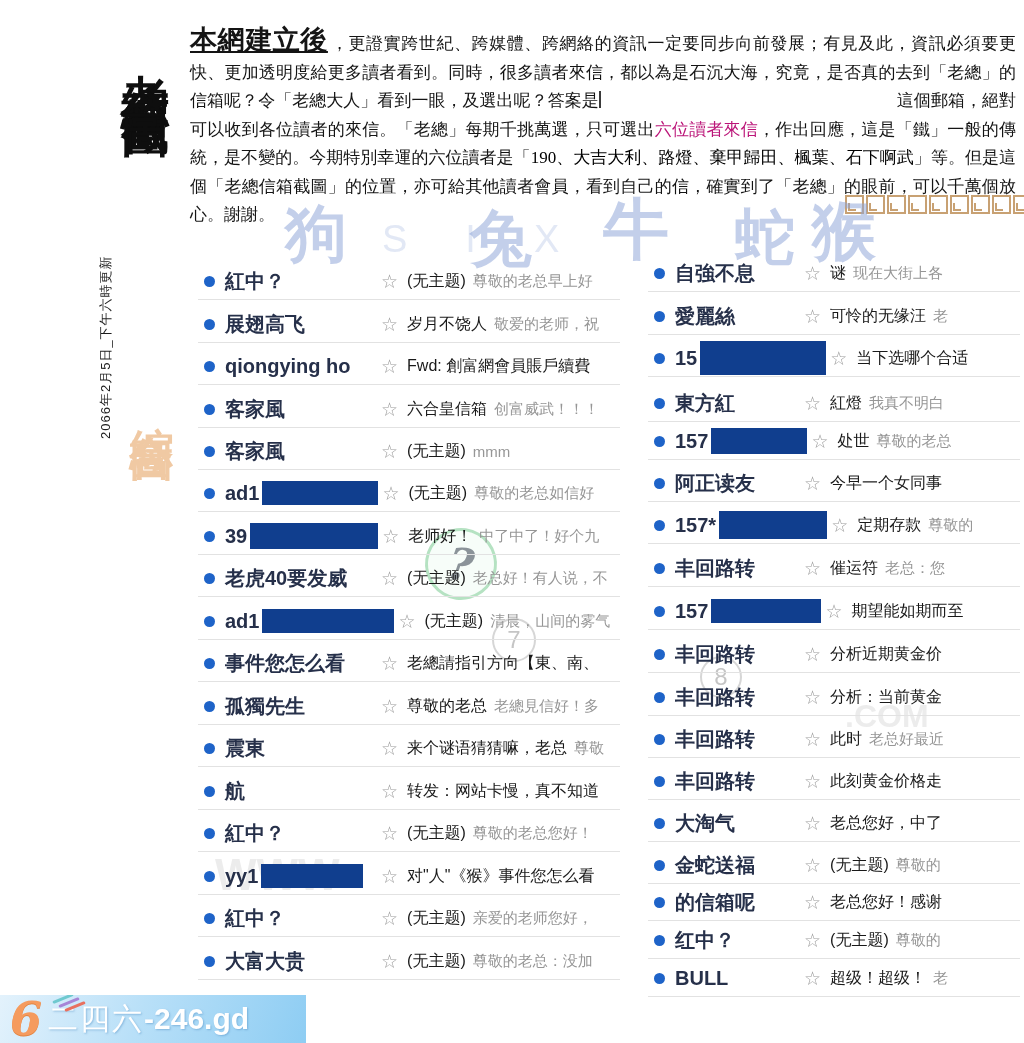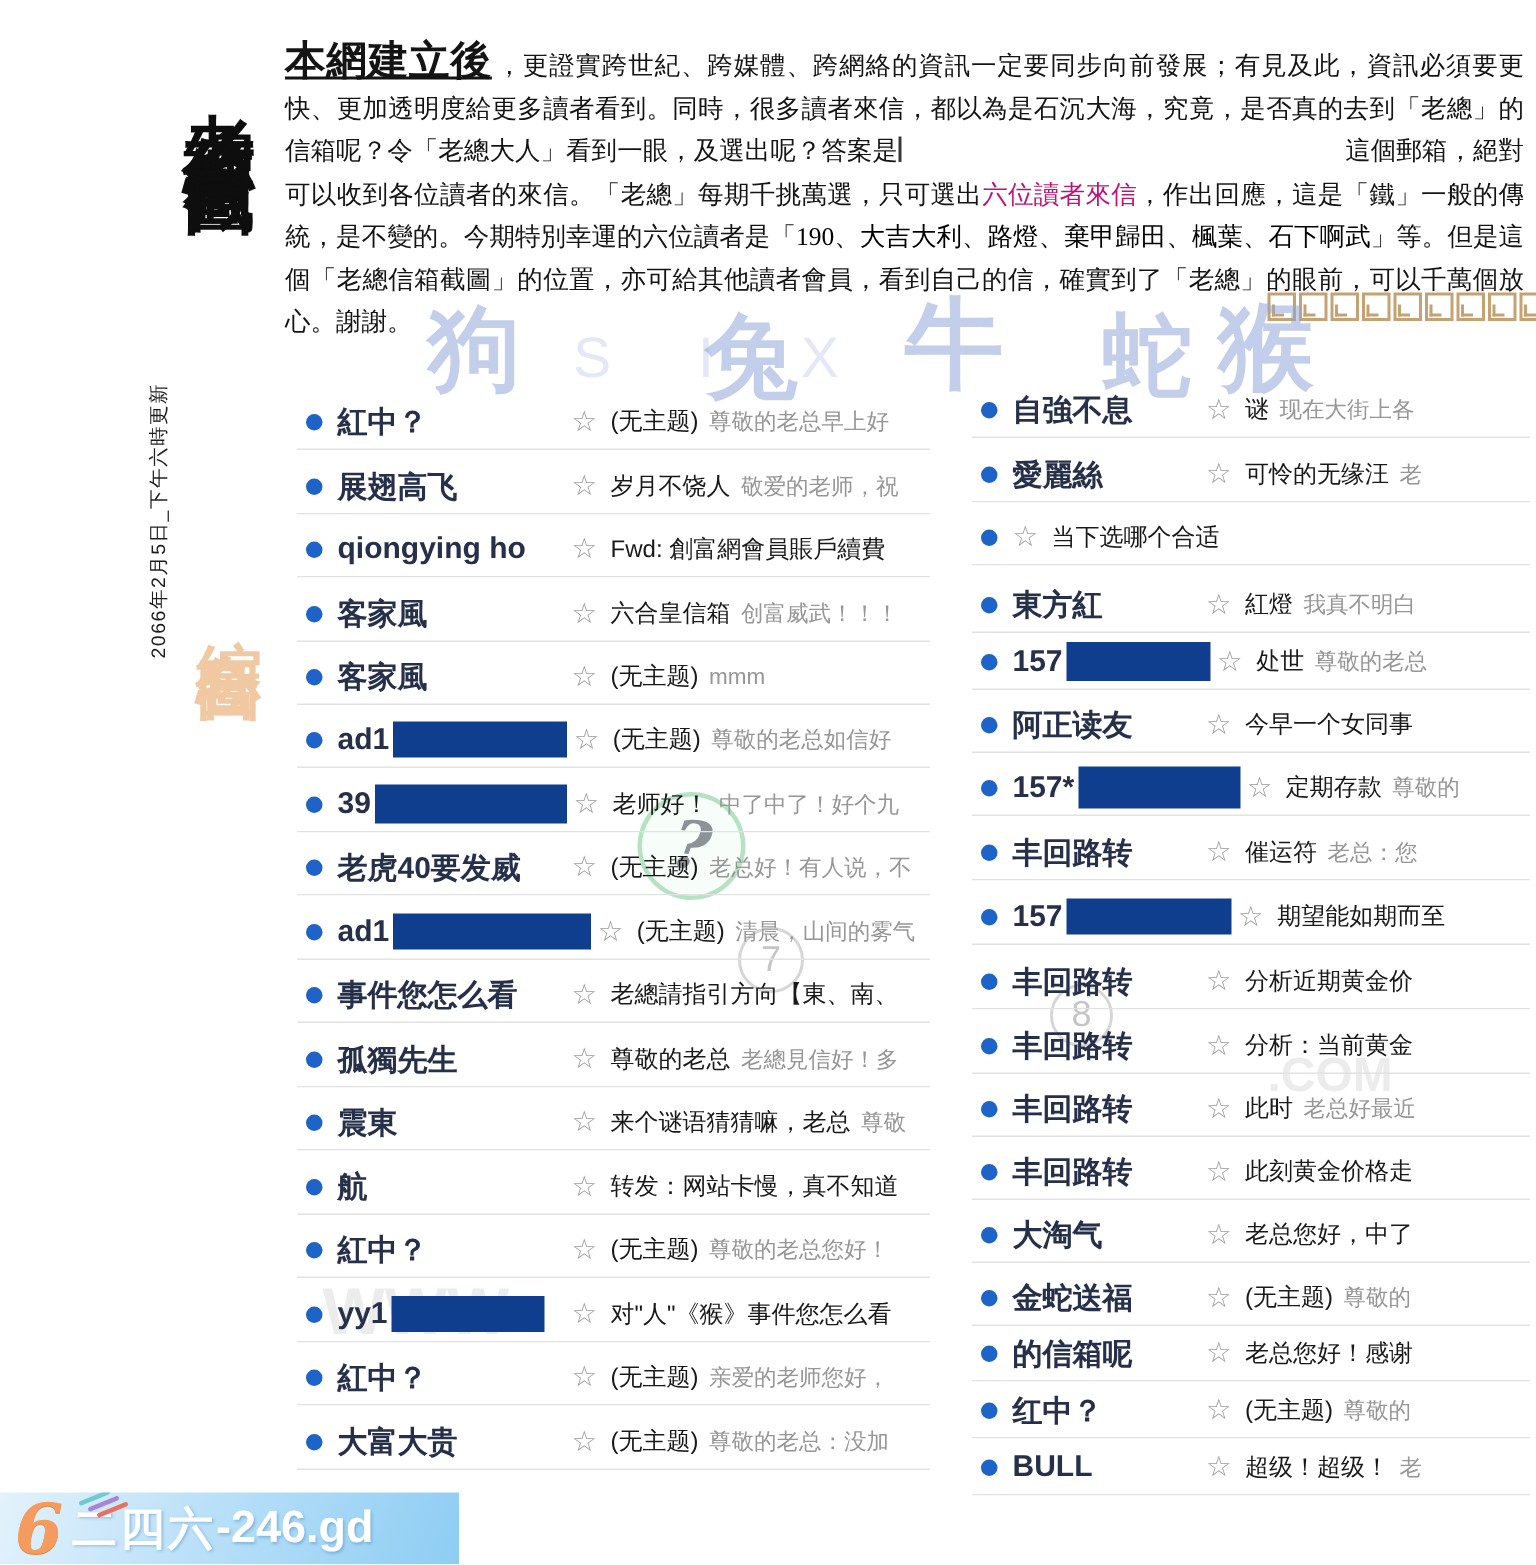--- a/index.html
+++ b/index.html
@@ -68,21 +68,21 @@
   .banner{position:absolute;left:0;top:995px;width:306px;height:48px;
           background:linear-gradient(110deg,#e3f2fc 0%,#b9e0f8 45%,#8ecdf3 100%);
           display:flex;align-items:center;overflow:hidden;}
   .banner .six{font-family:"DejaVu Serif",serif;font-weight:900;font-size:46px;font-style:italic;
           color:#f59b5e;margin:0 6px 0 10px;line-height:1;text-shadow:0 1px 0 #e28442;}
   .feather{position:absolute;left:52px;top:2px;width:34px;height:12px;}
   .feather i{position:absolute;display:block;width:22px;height:3px;border-radius:2px;transform:rotate(-22deg);}
   .feather i:nth-child(1){left:0;top:0;background:#6fc9cf;}
   .feather i:nth-child(2){left:6px;top:4px;background:#a785d6;}
   .feather i:nth-child(3){left:12px;top:8px;background:#e8705f;}
-  .banner .cn{font-family:"DejaVu Serif",serif;font-weight:bold;font-size:30px;color:#ffffff;
+  .banner .cn{font-family:"DejaVu Serif",serif;font-weight:normal;font-size:30px;color:#ffffff;
           text-shadow:1px 1px 2px rgba(90,150,200,.55);letter-spacing:2px;}
   .banner .dom{font-weight:bold;font-size:30px;color:#ffffff;
           text-shadow:1px 1px 2px rgba(90,150,200,.55);}
 </style>
 </head>
 <body>
 
 <div id="canvas">
 
 
@@ -294,20 +294,24 @@
       <span class="dot"></span>
       <span class="who">
         <span class="sender">愛麗絲</span>
       </span>
       <span class="star">☆</span>
       <span class="subject">可怜的无缘汪</span>
       <span class="preview">老</span>
     </div>
   <div class="row right" style="top:339px">
       <span class="dot"></span>
+      <span class="who">
+        <span class="sender">15</span>
+        <span class="redact" style="width:126px;height:34px"></span>
+      </span>
       <span class="star">☆</span>
       <span class="subject">当下选哪个合适</span>
       <span class="preview"></span>
     </div>
   <div class="row right" style="top:384px">
       <span class="dot"></span>
       <span class="who">
         <span class="sender">東方紅</span>
       </span>
       <span class="star">☆</span>

